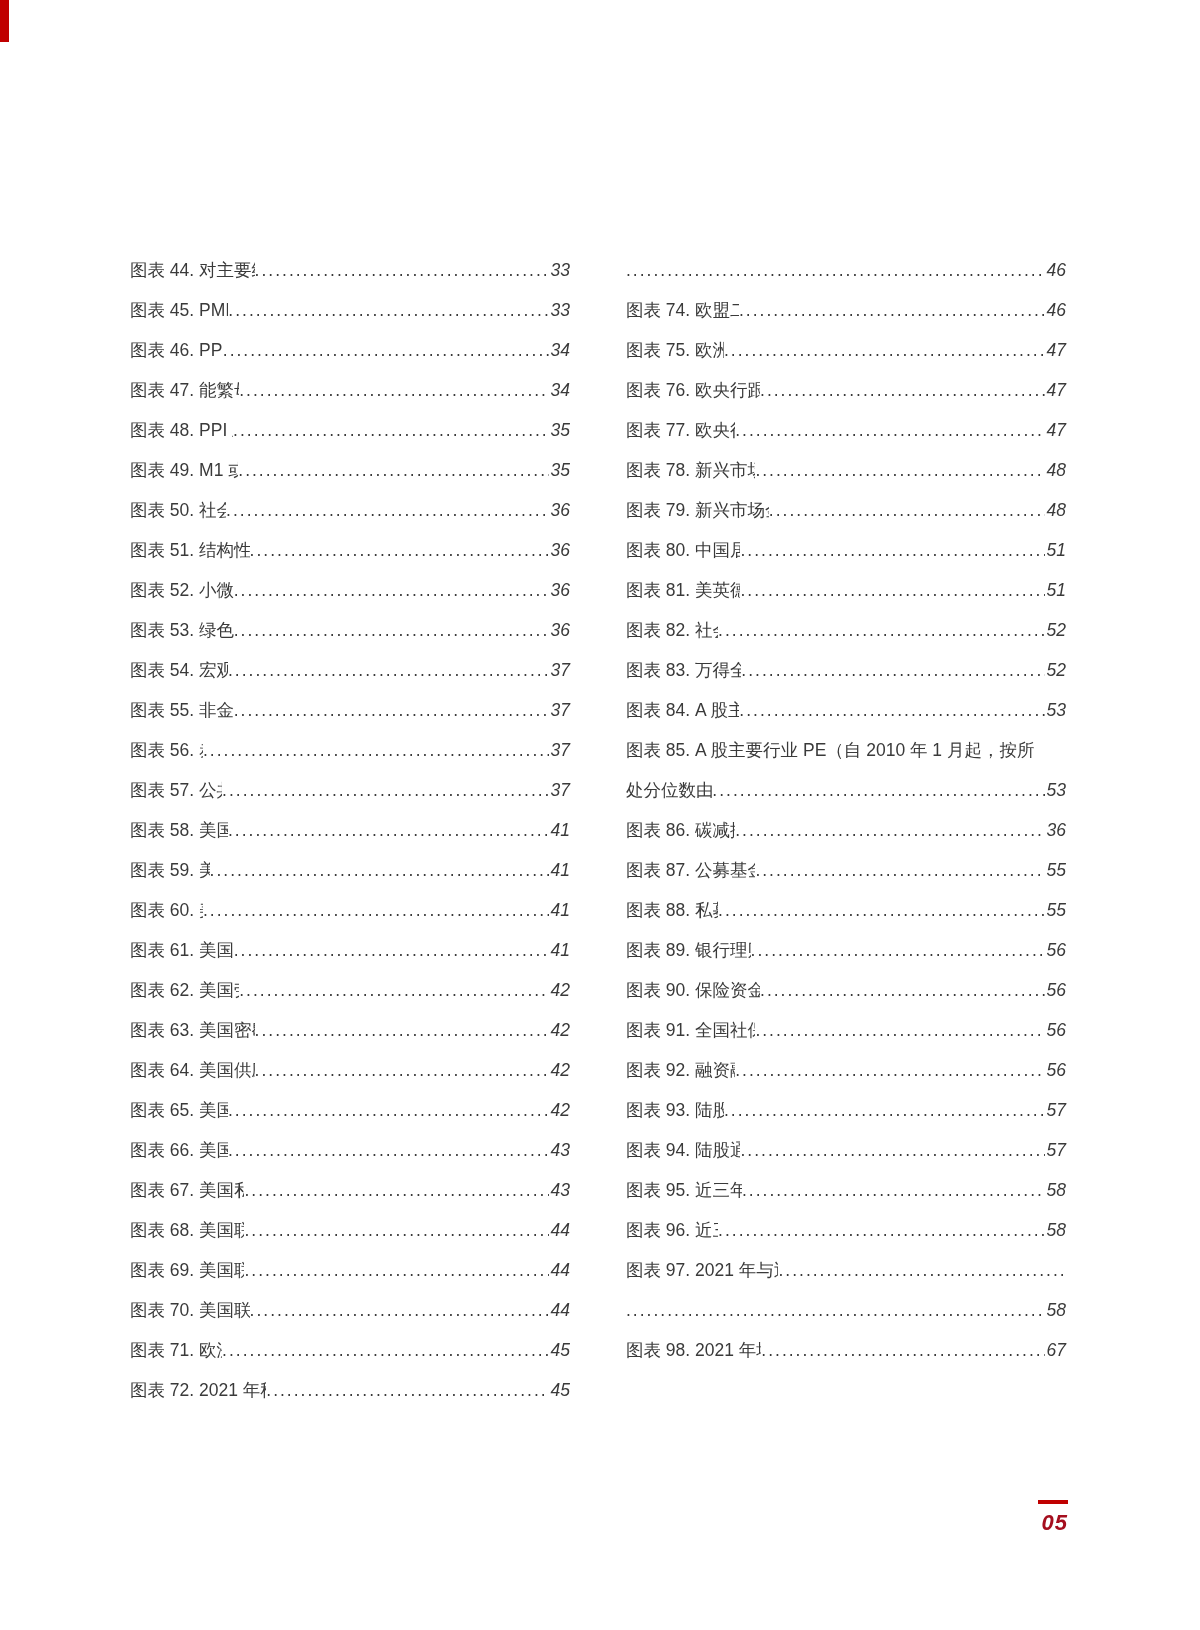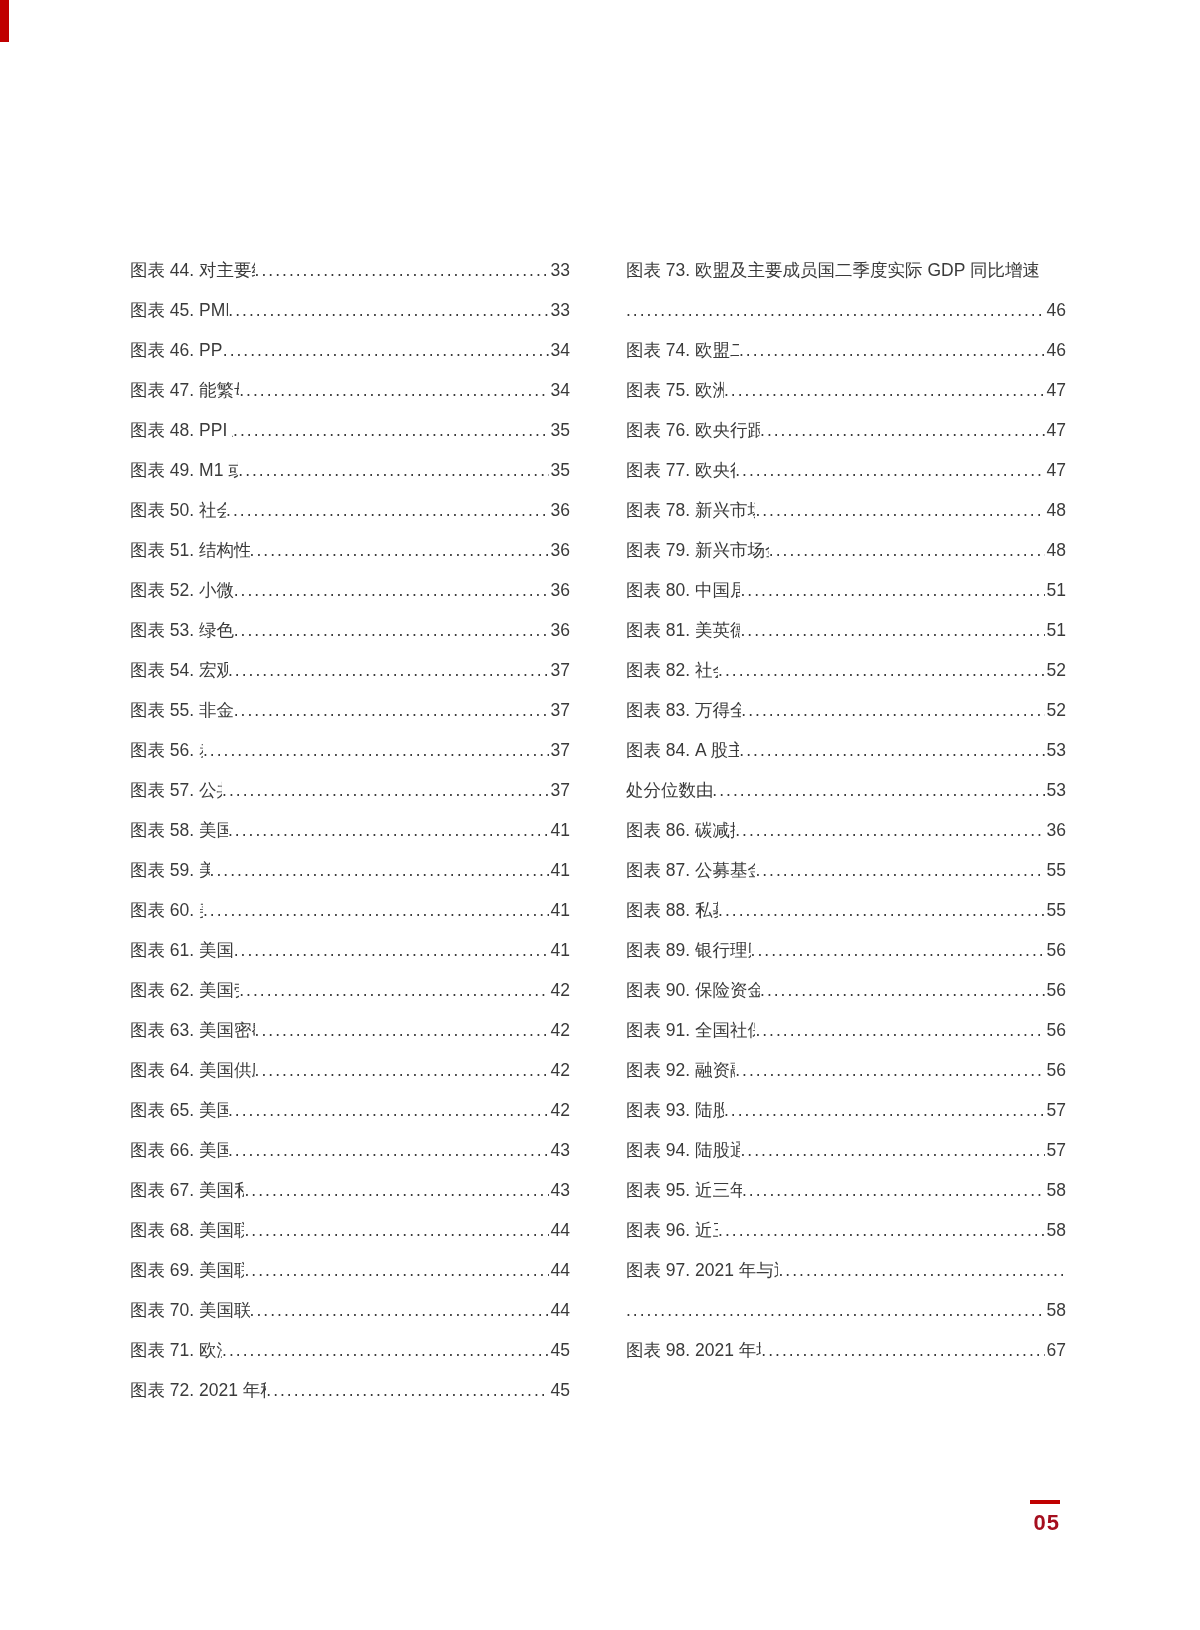--- a/index.html
+++ b/index.html
@@ -33,24 +33,24 @@
   }
   .t { white-space: nowrap; overflow: hidden; flex: 0 1 auto; }
   .dots {
     flex: 1 1 auto; min-width: 0;
     overflow: hidden; white-space: nowrap;
     letter-spacing: 2px;
   }
   .dots::after {
     content: "............................................................................................................";
   }
-  .pg { white-space: nowrap; padding-left: 2px; }
+  .pg { white-space: nowrap; padding-left: 2px; font-style: italic; }
   .footer {
-    position: absolute; right: 140px; bottom: 94px;
-    display: flex; flex-direction: column; align-items: flex-end;
+    position: absolute; right: 132px; bottom: 94px;
+    display: flex; flex-direction: column; align-items: flex-end; font-style: italic;
   }
   .footer-bar {
     width: 30px; height: 4px;
     background: var(--accent, #c00000);
     margin-bottom: 6px;
   }
   .page-number {
     font-size: 22px; font-weight: bold;
     color: var(--accent-dark, #a50e1e);
     letter-spacing: 1px;
@@ -264,23 +264,20 @@
           <div class="toc-line">
             <span class="t">图表 72. 2021 年秋冬季欧洲新冠疫情再度加重</span>
             <span class="dots"></span>
             <span class="pg">45</span>
           </div>
         </div>
       </div>
     <div class="toc-col" id="toc-col-right">
         <div class="toc-entry">
           <div class="toc-line">
-            <span class="t">图表 73. 欧盟及主要成员国二季度实际 GDP 同比增速</span>
-          </div>
-          <div class="toc-line">
             <span class="dots"></span>
             <span class="pg">46</span>
           </div>
         </div>
         <div class="toc-entry">
           <div class="toc-line">
             <span class="t">图表 74. 欧盟二季度 GDP 构成变化</span>
             <span class="dots"></span>
             <span class="pg">46</span>
           </div>
@@ -349,20 +346,23 @@
           </div>
         </div>
         <div class="toc-entry">
           <div class="toc-line">
             <span class="t">图表 84. A 股主要指数 PE 历史对比</span>
             <span class="dots"></span>
             <span class="pg">53</span>
           </div>
         </div>
         <div class="toc-entry">
+          <div class="toc-line">
+            <span class="t">图表 85. A 股主要行业 PE（自 2010 年 1 月起，按所</span>
+          </div>
           <div class="toc-line">
             <span class="t">处分位数由高到低排序）</span>
             <span class="dots"></span>
             <span class="pg">53</span>
           </div>
         </div>
         <div class="toc-entry">
           <div class="toc-line">
             <span class="t">图表 86. 碳减排支持工具涉及领域</span>
             <span class="dots"></span>

